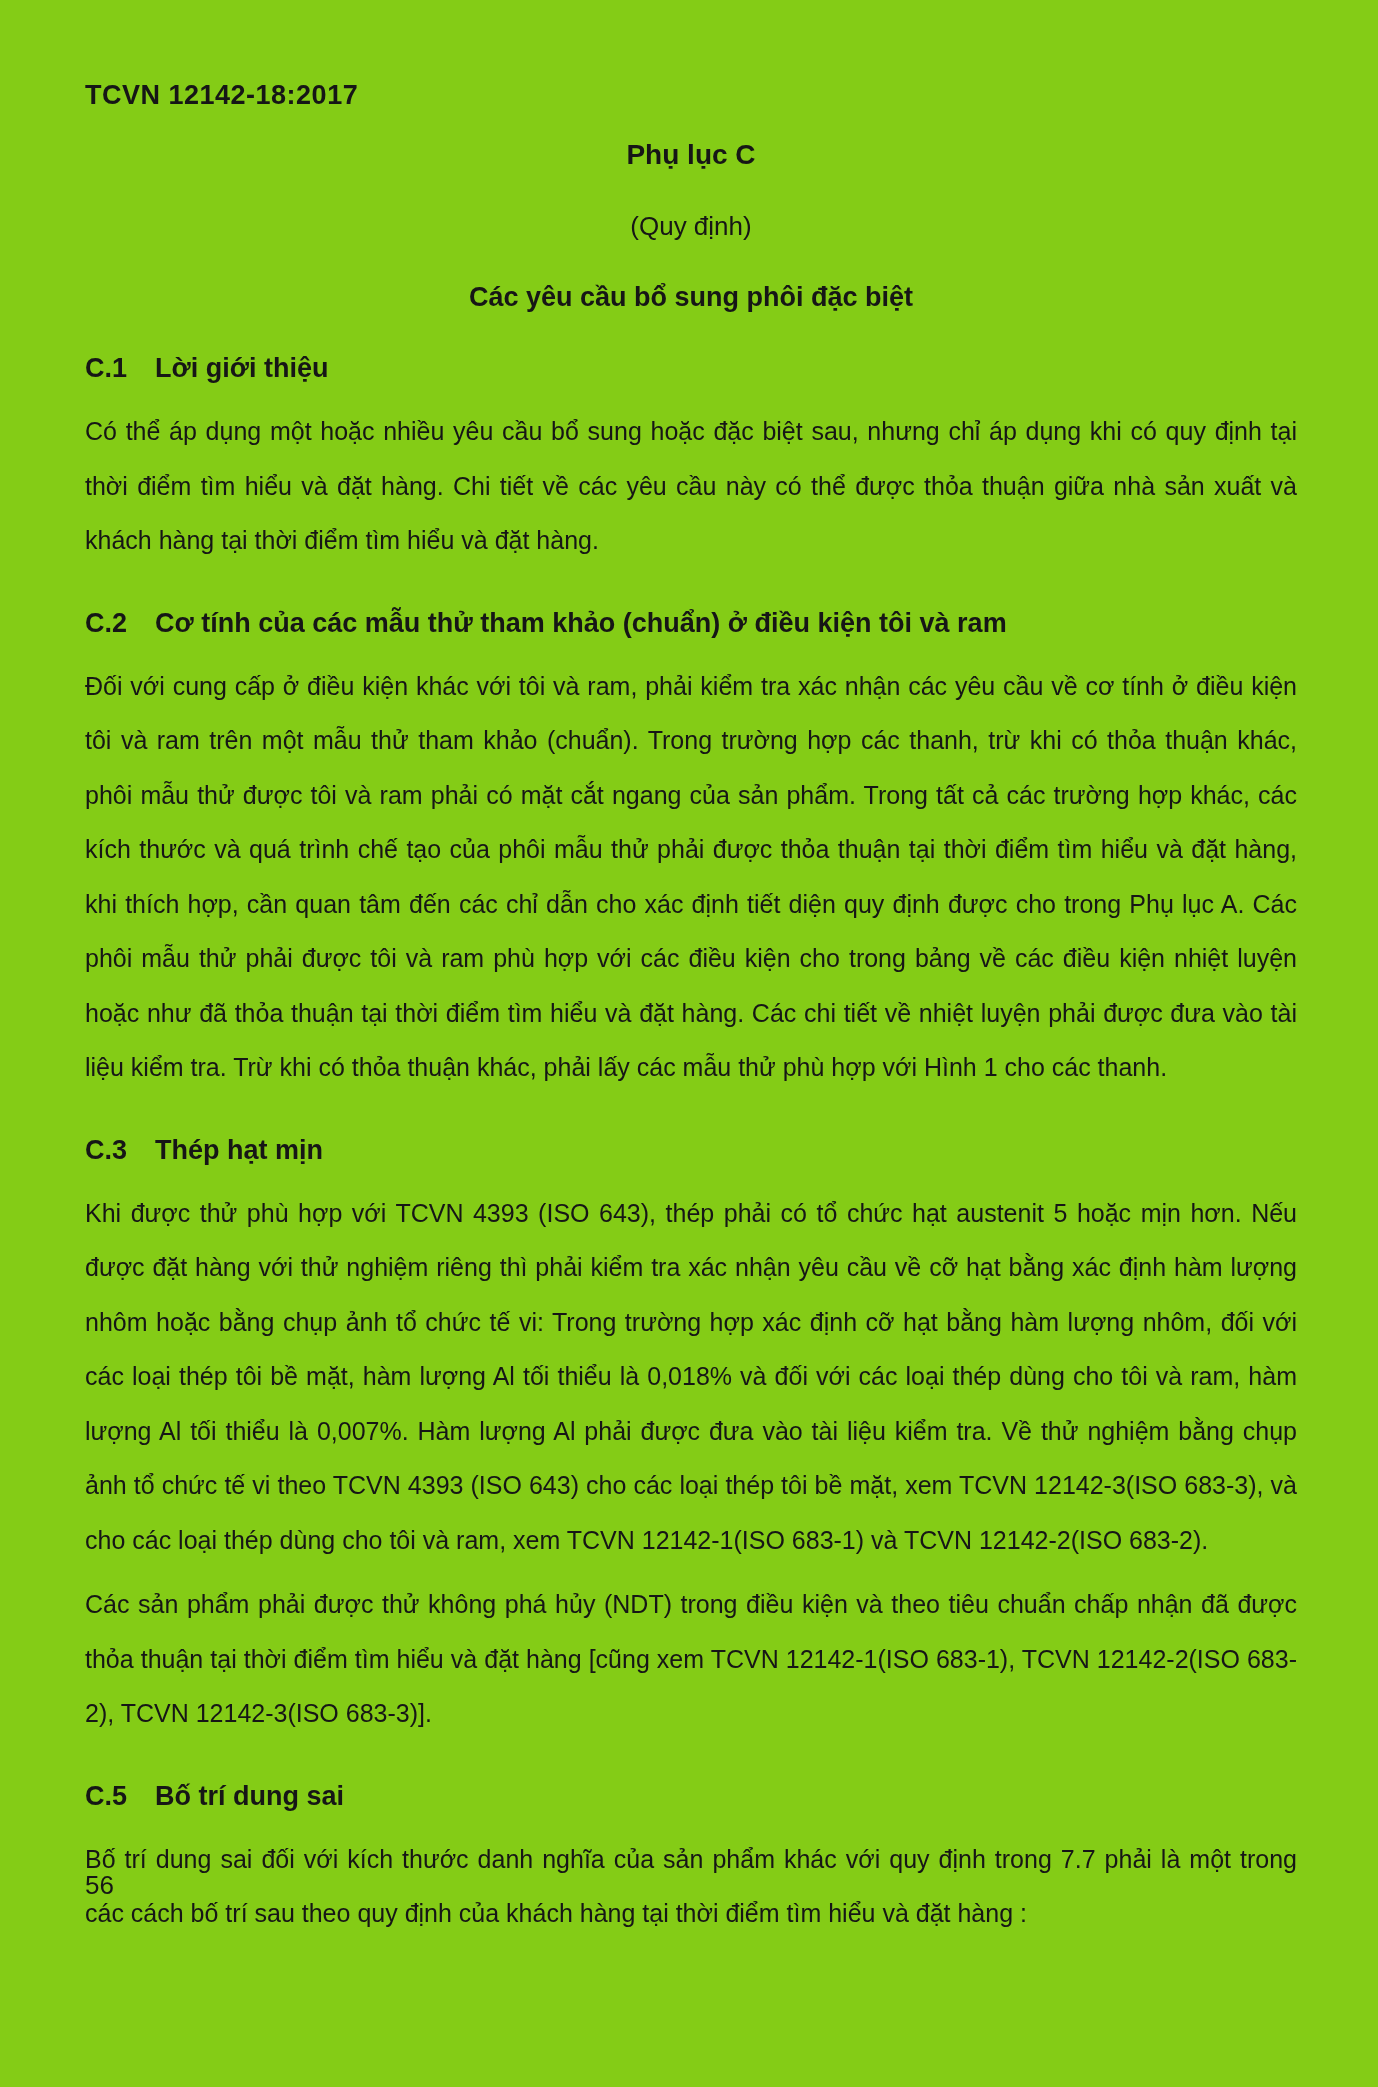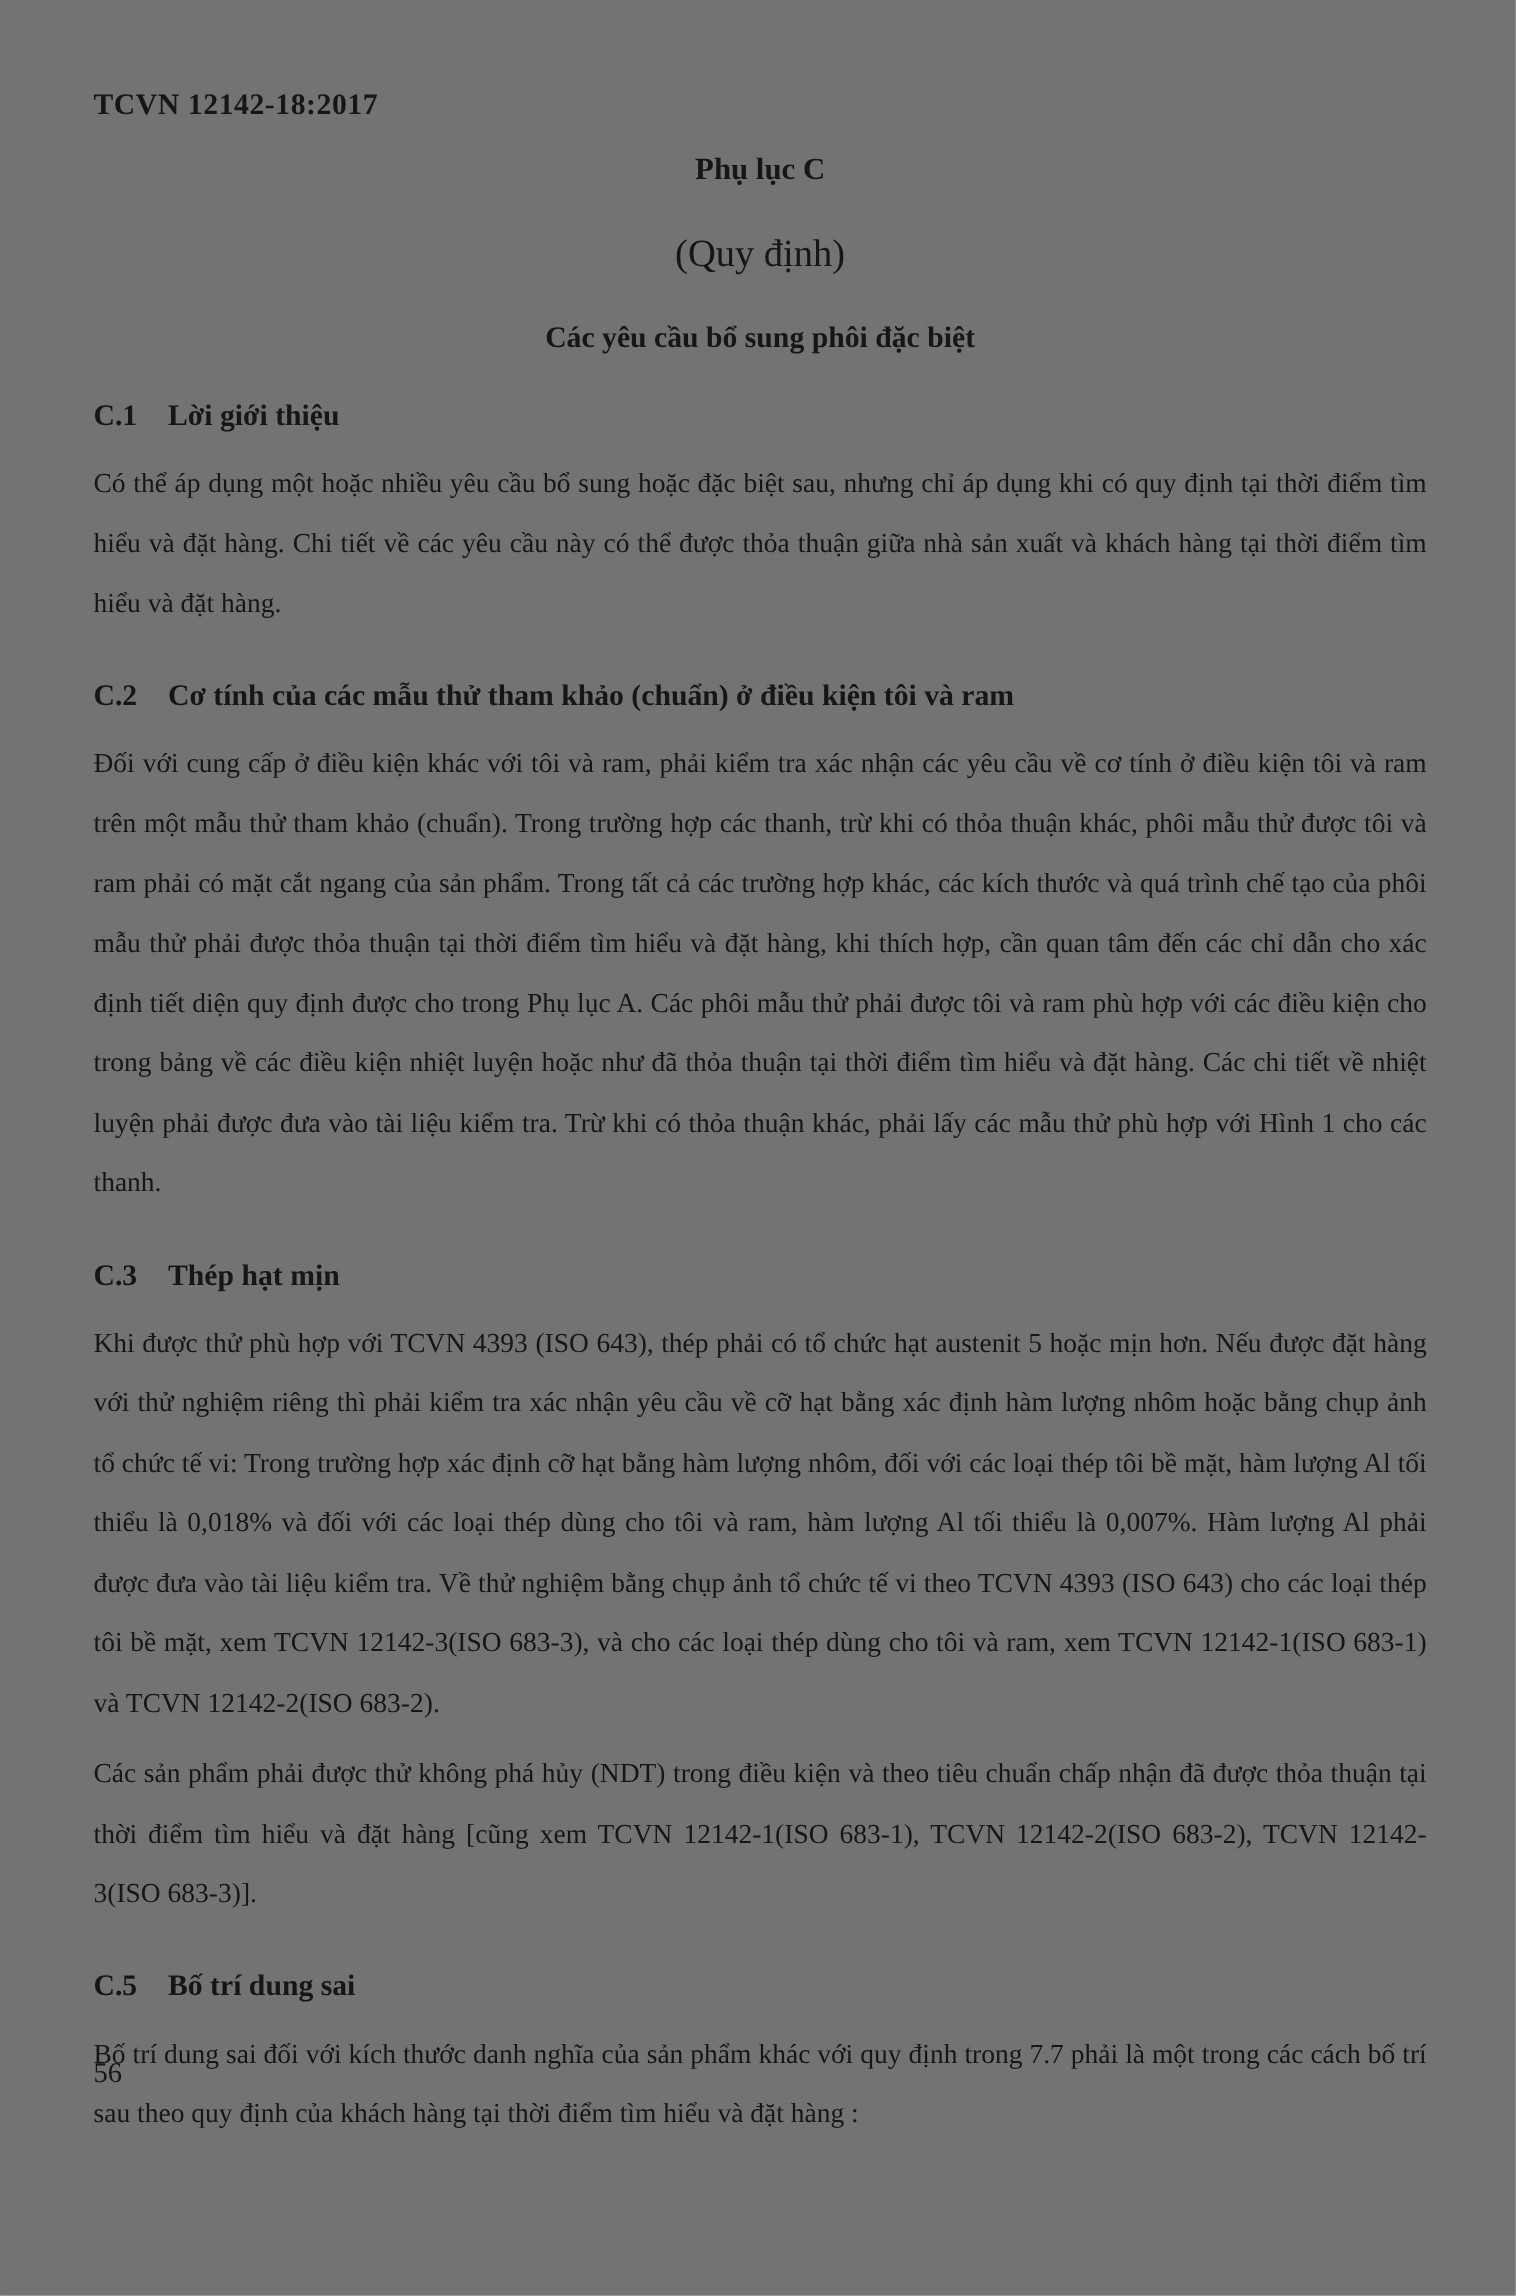--- a/index.html
+++ b/index.html
@@ -6,25 +6,24 @@
     margin: 0;
     padding: 0;
     background: #e8e8e6;
     font-family: "Liberation Sans", sans-serif;
   }
   .page {
     position: relative;
     width: 1378px;
     height: 2087px;
     margin: 0 auto;
-    background: #737373;
+    background: #84cc16;
     color: #161616;
     overflow: hidden;
     box-shadow: 0 0 6px rgba(0,0,0,0.25);
-    font-family: Liberation Serif, serif;
   }
   .content {
     position: absolute;
     left: 85px;
     top: 80px;
     width: 1212px;
   }
   .doc-code {
     font-weight: bold;
     font-size: 27px;
@@ -35,21 +34,21 @@
     text-align: center;
     margin: 0;
   }
   .appendix-title {
     font-weight: bold;
     font-size: 28px;
     margin-bottom: 40px;
   }
   .appendix-subtitle {
     font-weight: normal;
-    font-size: 35px;
+    font-size: 26px;
     margin-bottom: 40px;
   }
   .appendix-heading {
     font-weight: bold;
     font-size: 27px;
     margin-bottom: 34px;
   }
   .section-heading {
     font-weight: bold;
     font-size: 27px;

